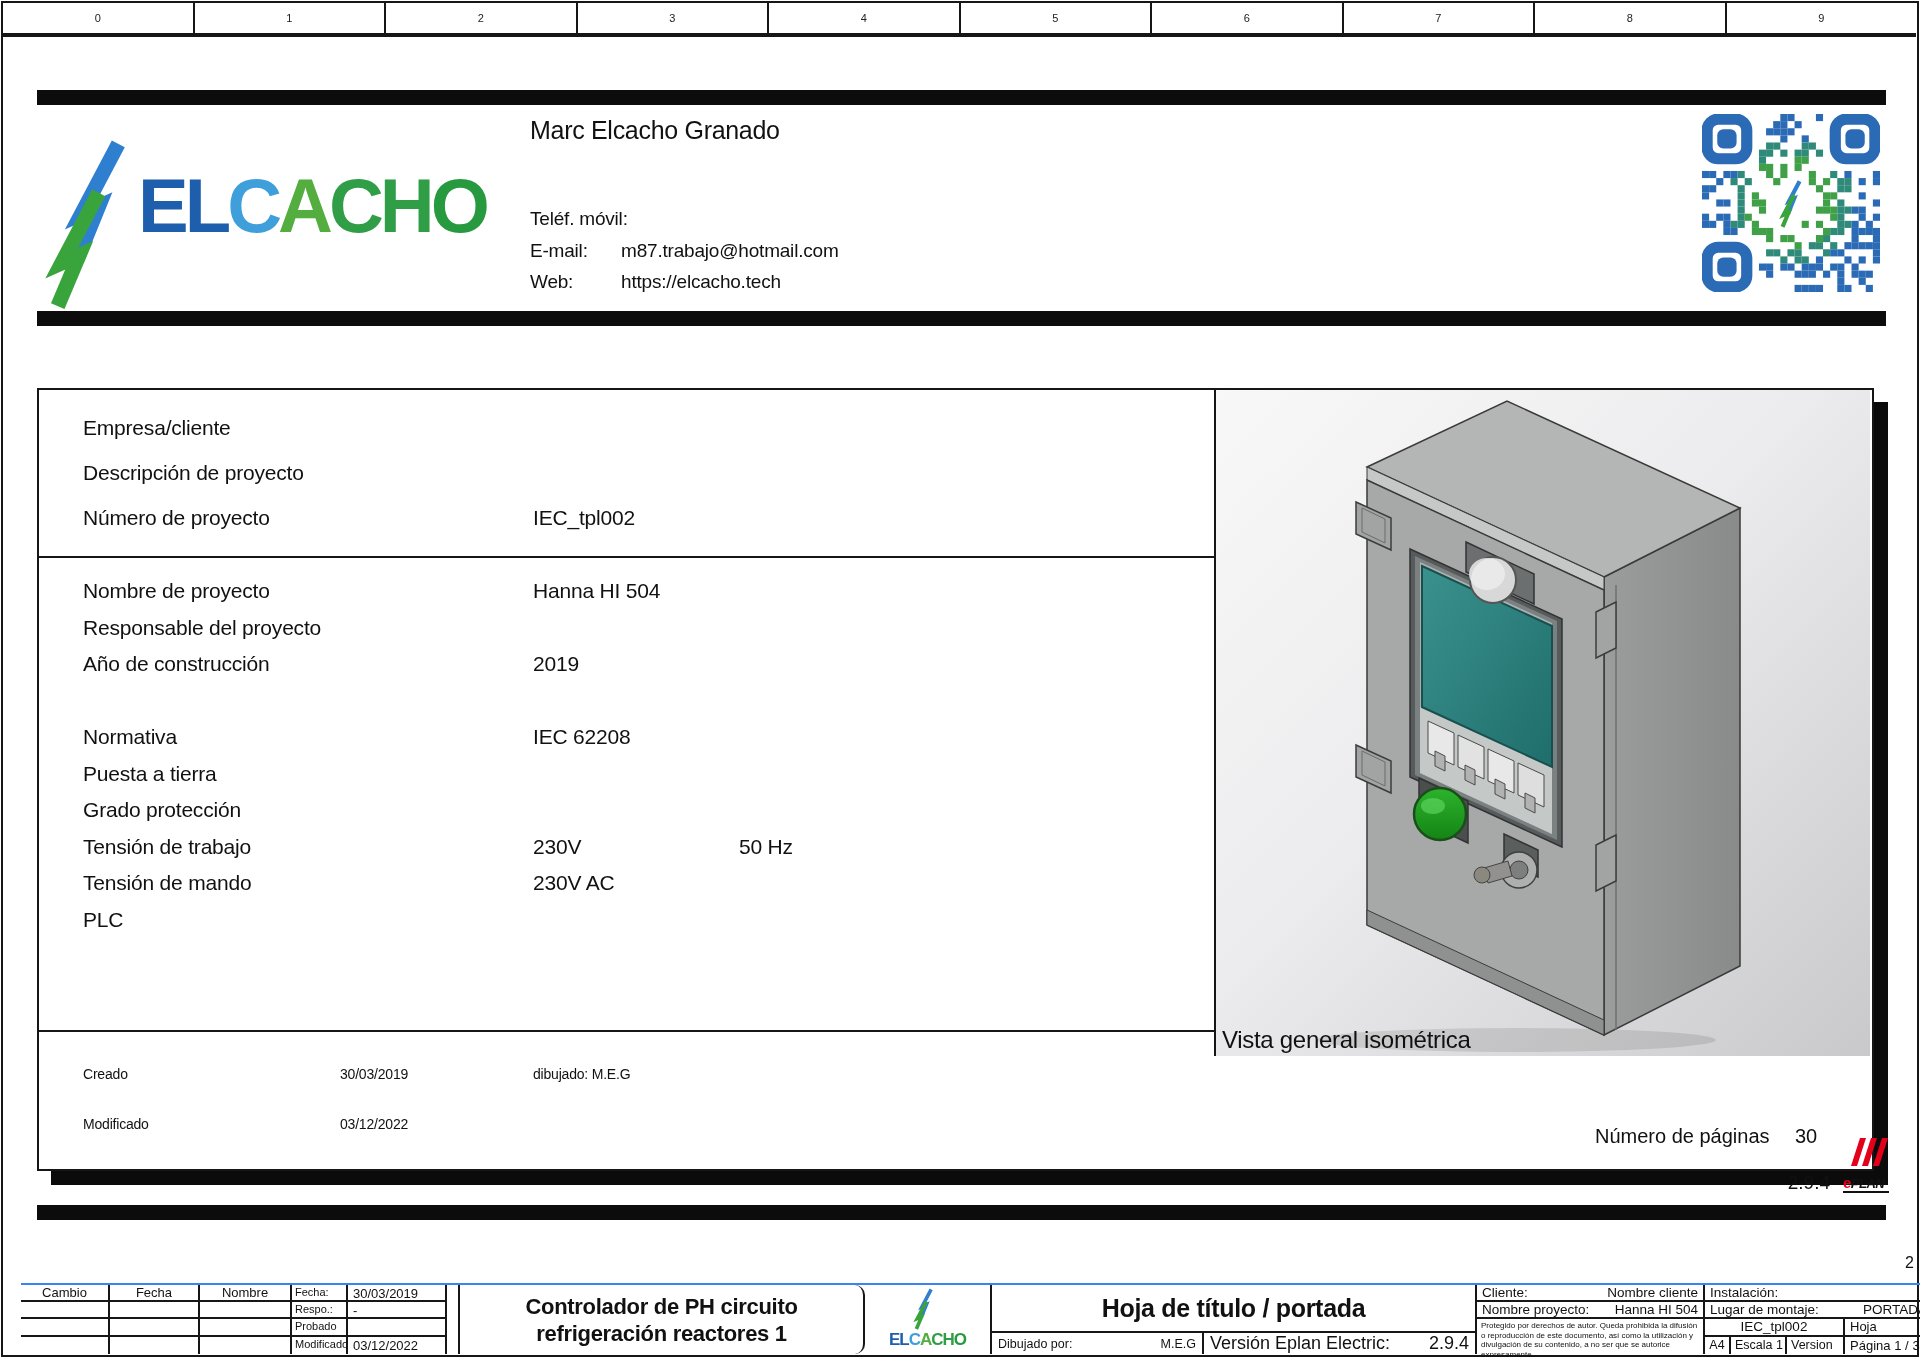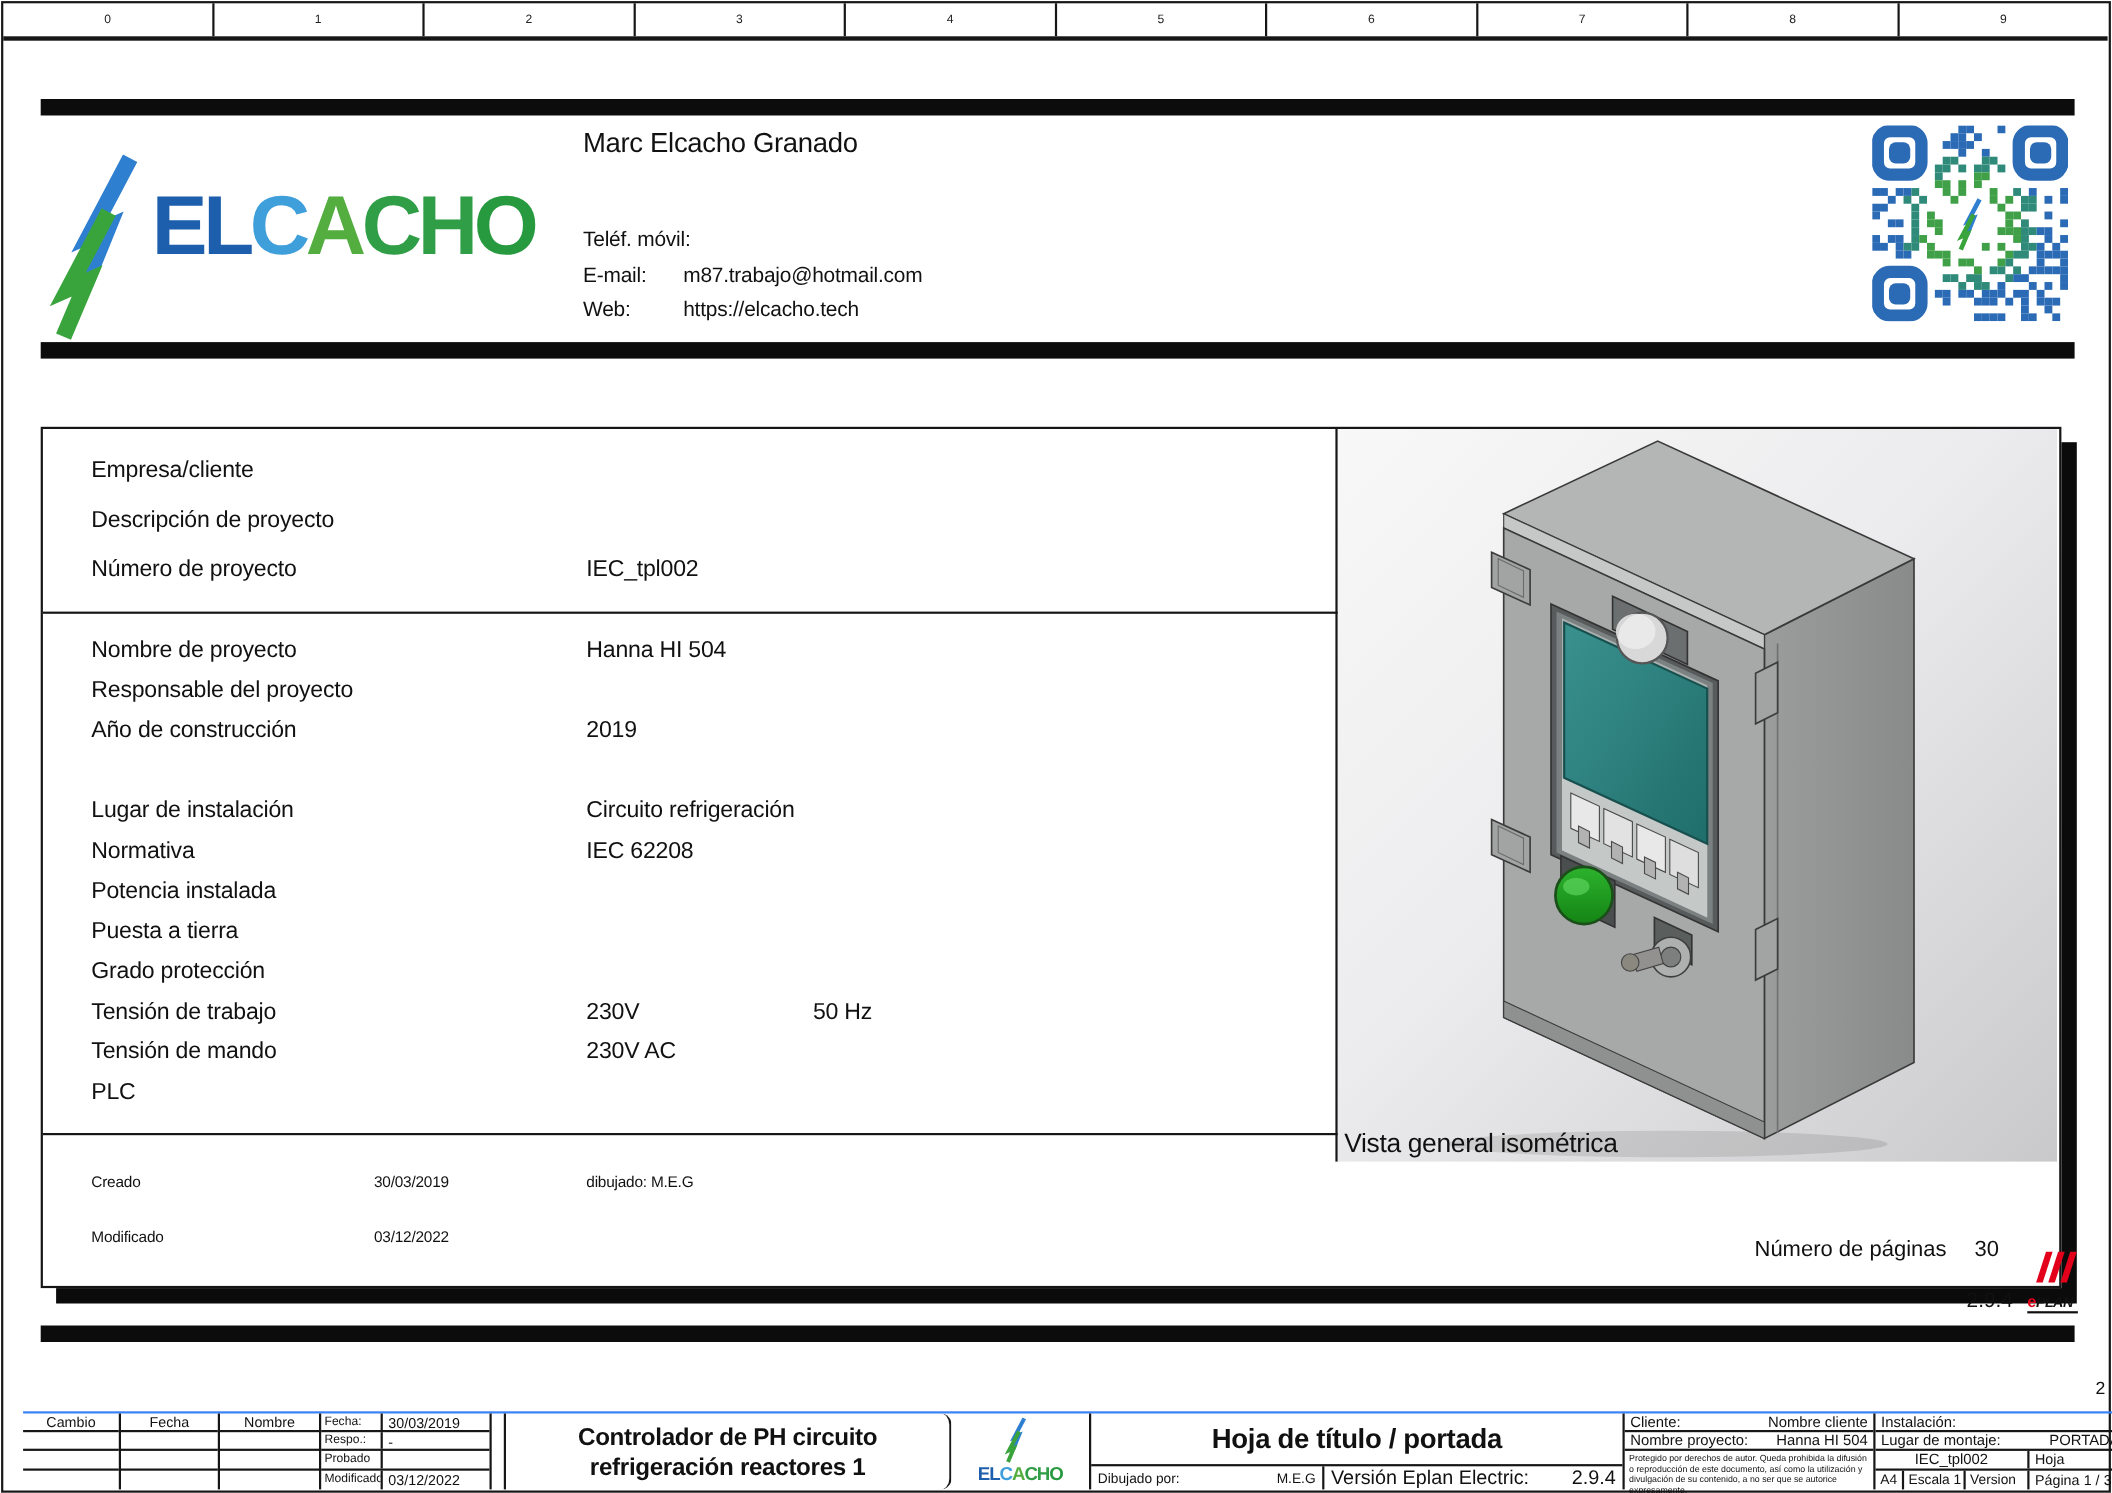--- a/index.html
+++ b/index.html
@@ -404,30 +404,22 @@
     </div>
       <div class="frow">
     <span class="flabel">Año de construcción</span>
     <span class="fvalue">2019</span>
     </div>
       <div class="frow">
     <span class="flabel"></span>
     <span class="fvalue"></span>
     </div>
       <div class="frow">
-    <span class="flabel">Lugar de instalación</span>
-    <span class="fvalue">Circuito refrigeración</span>
-    </div>
-      <div class="frow">
     <span class="flabel">Normativa</span>
     <span class="fvalue">IEC 62208</span>
-    </div>
-      <div class="frow">
-    <span class="flabel">Potencia instalada</span>
-    <span class="fvalue"></span>
     </div>
       <div class="frow">
     <span class="flabel">Puesta a tierra</span>
     <span class="fvalue"></span>
     </div>
       <div class="frow">
     <span class="flabel">Grado protección</span>
     <span class="fvalue"></span>
     </div>
       <div class="frow">

